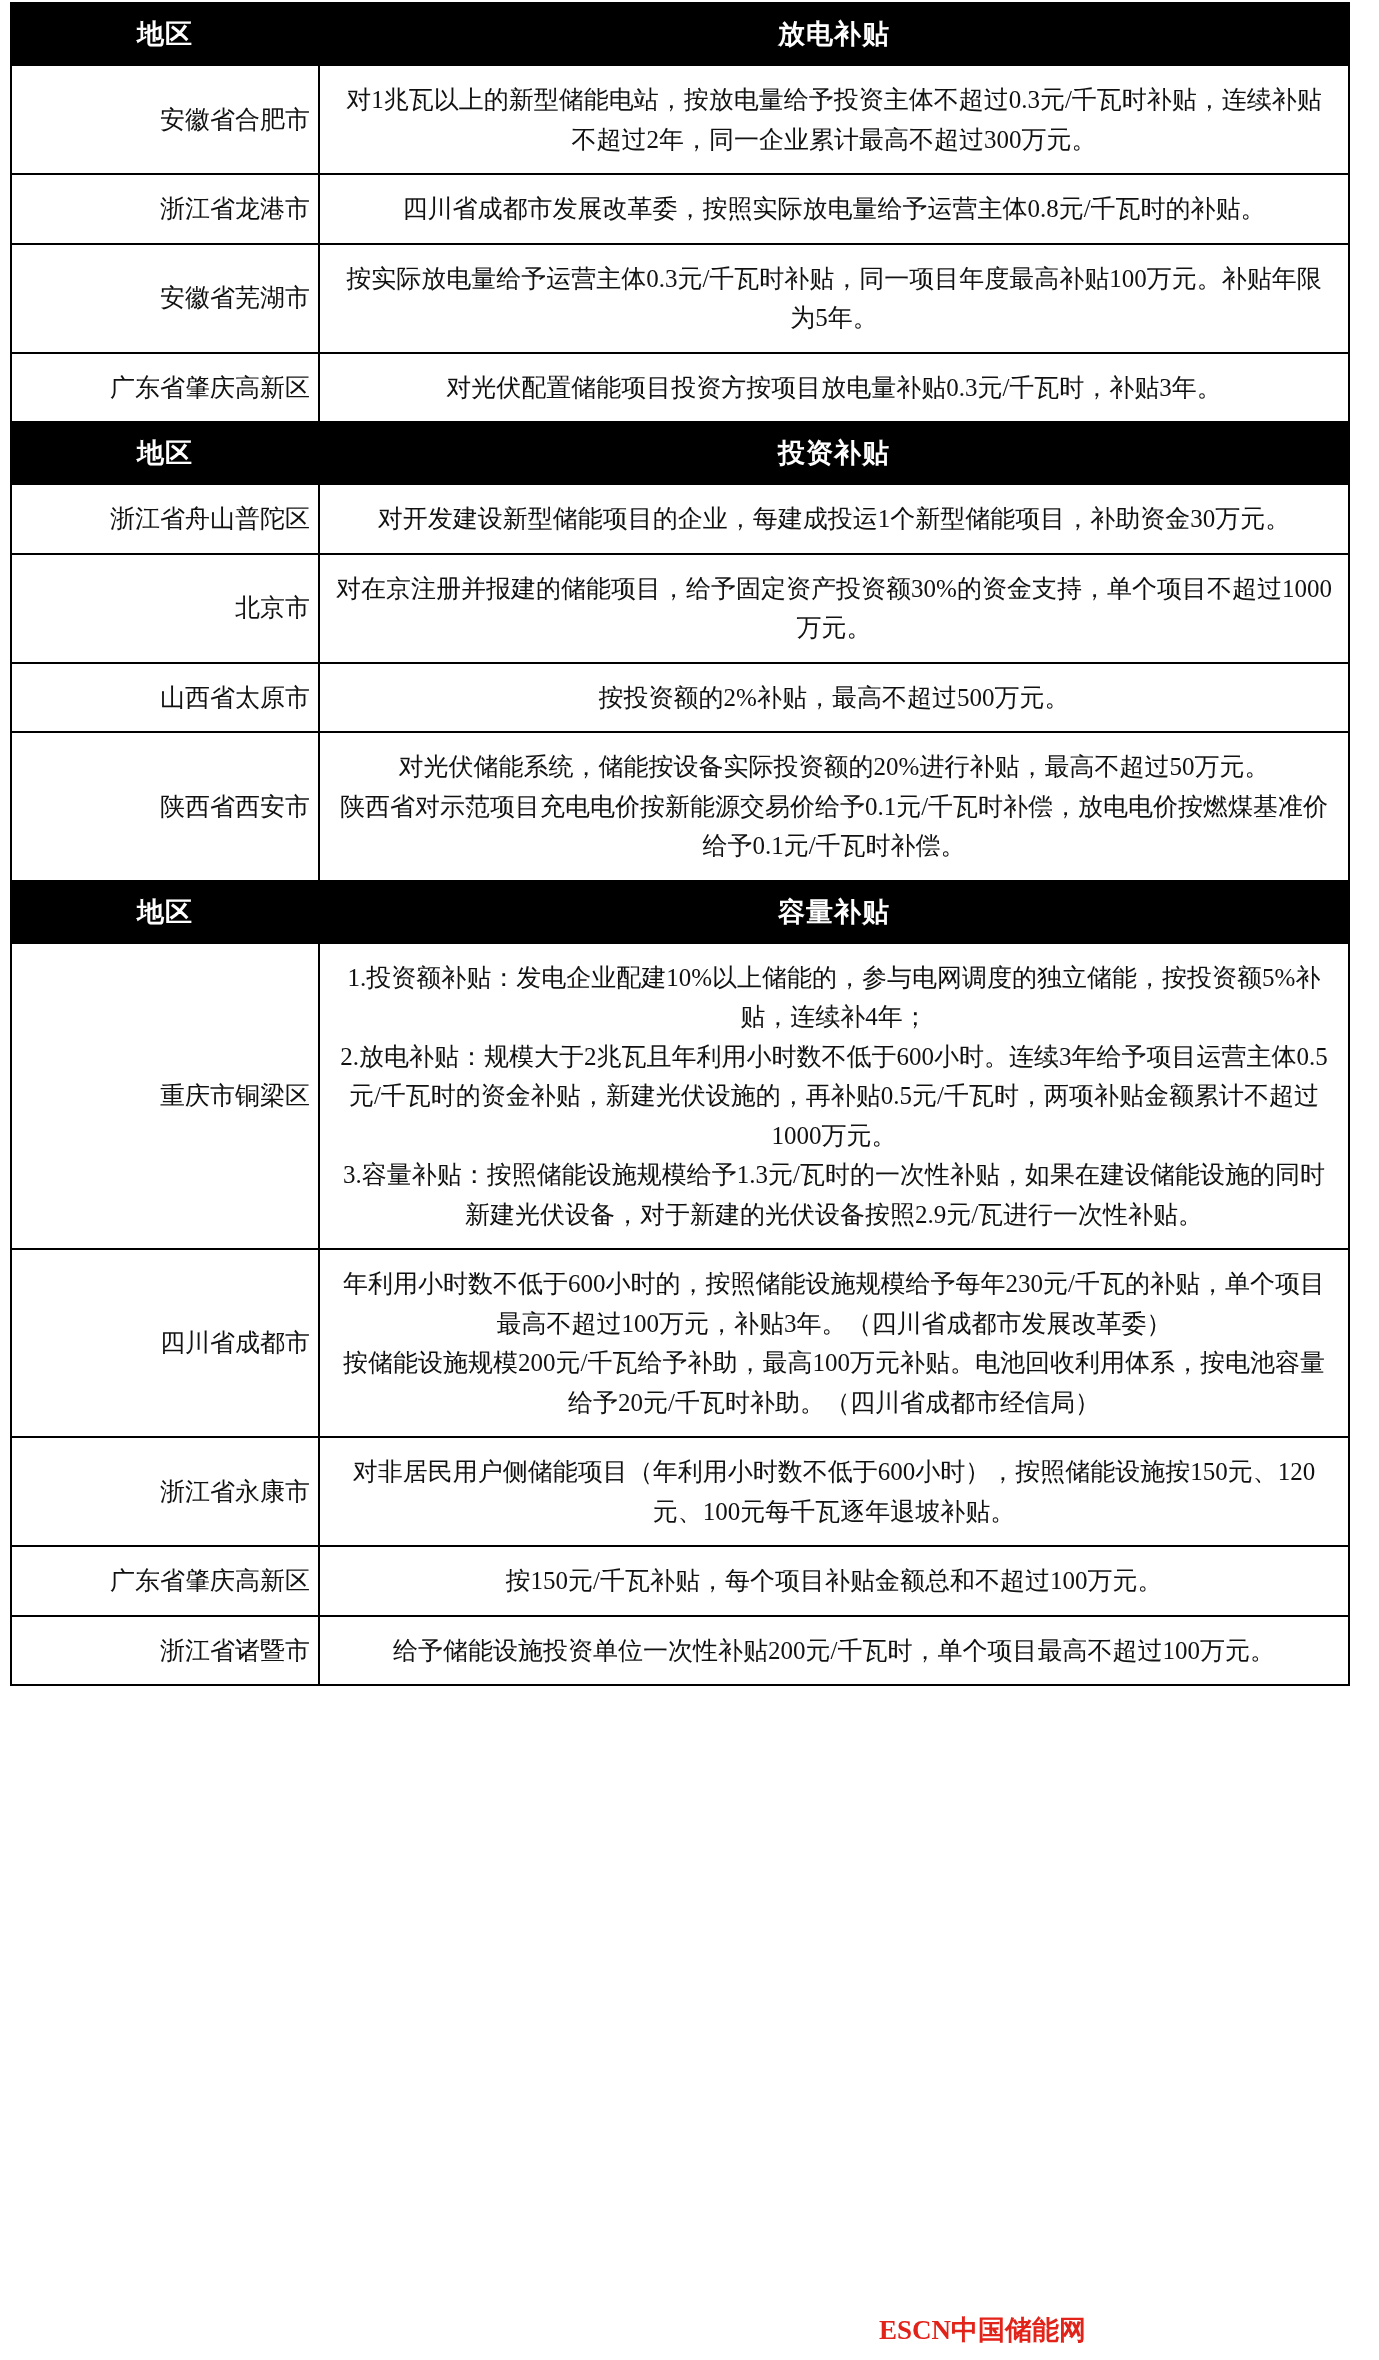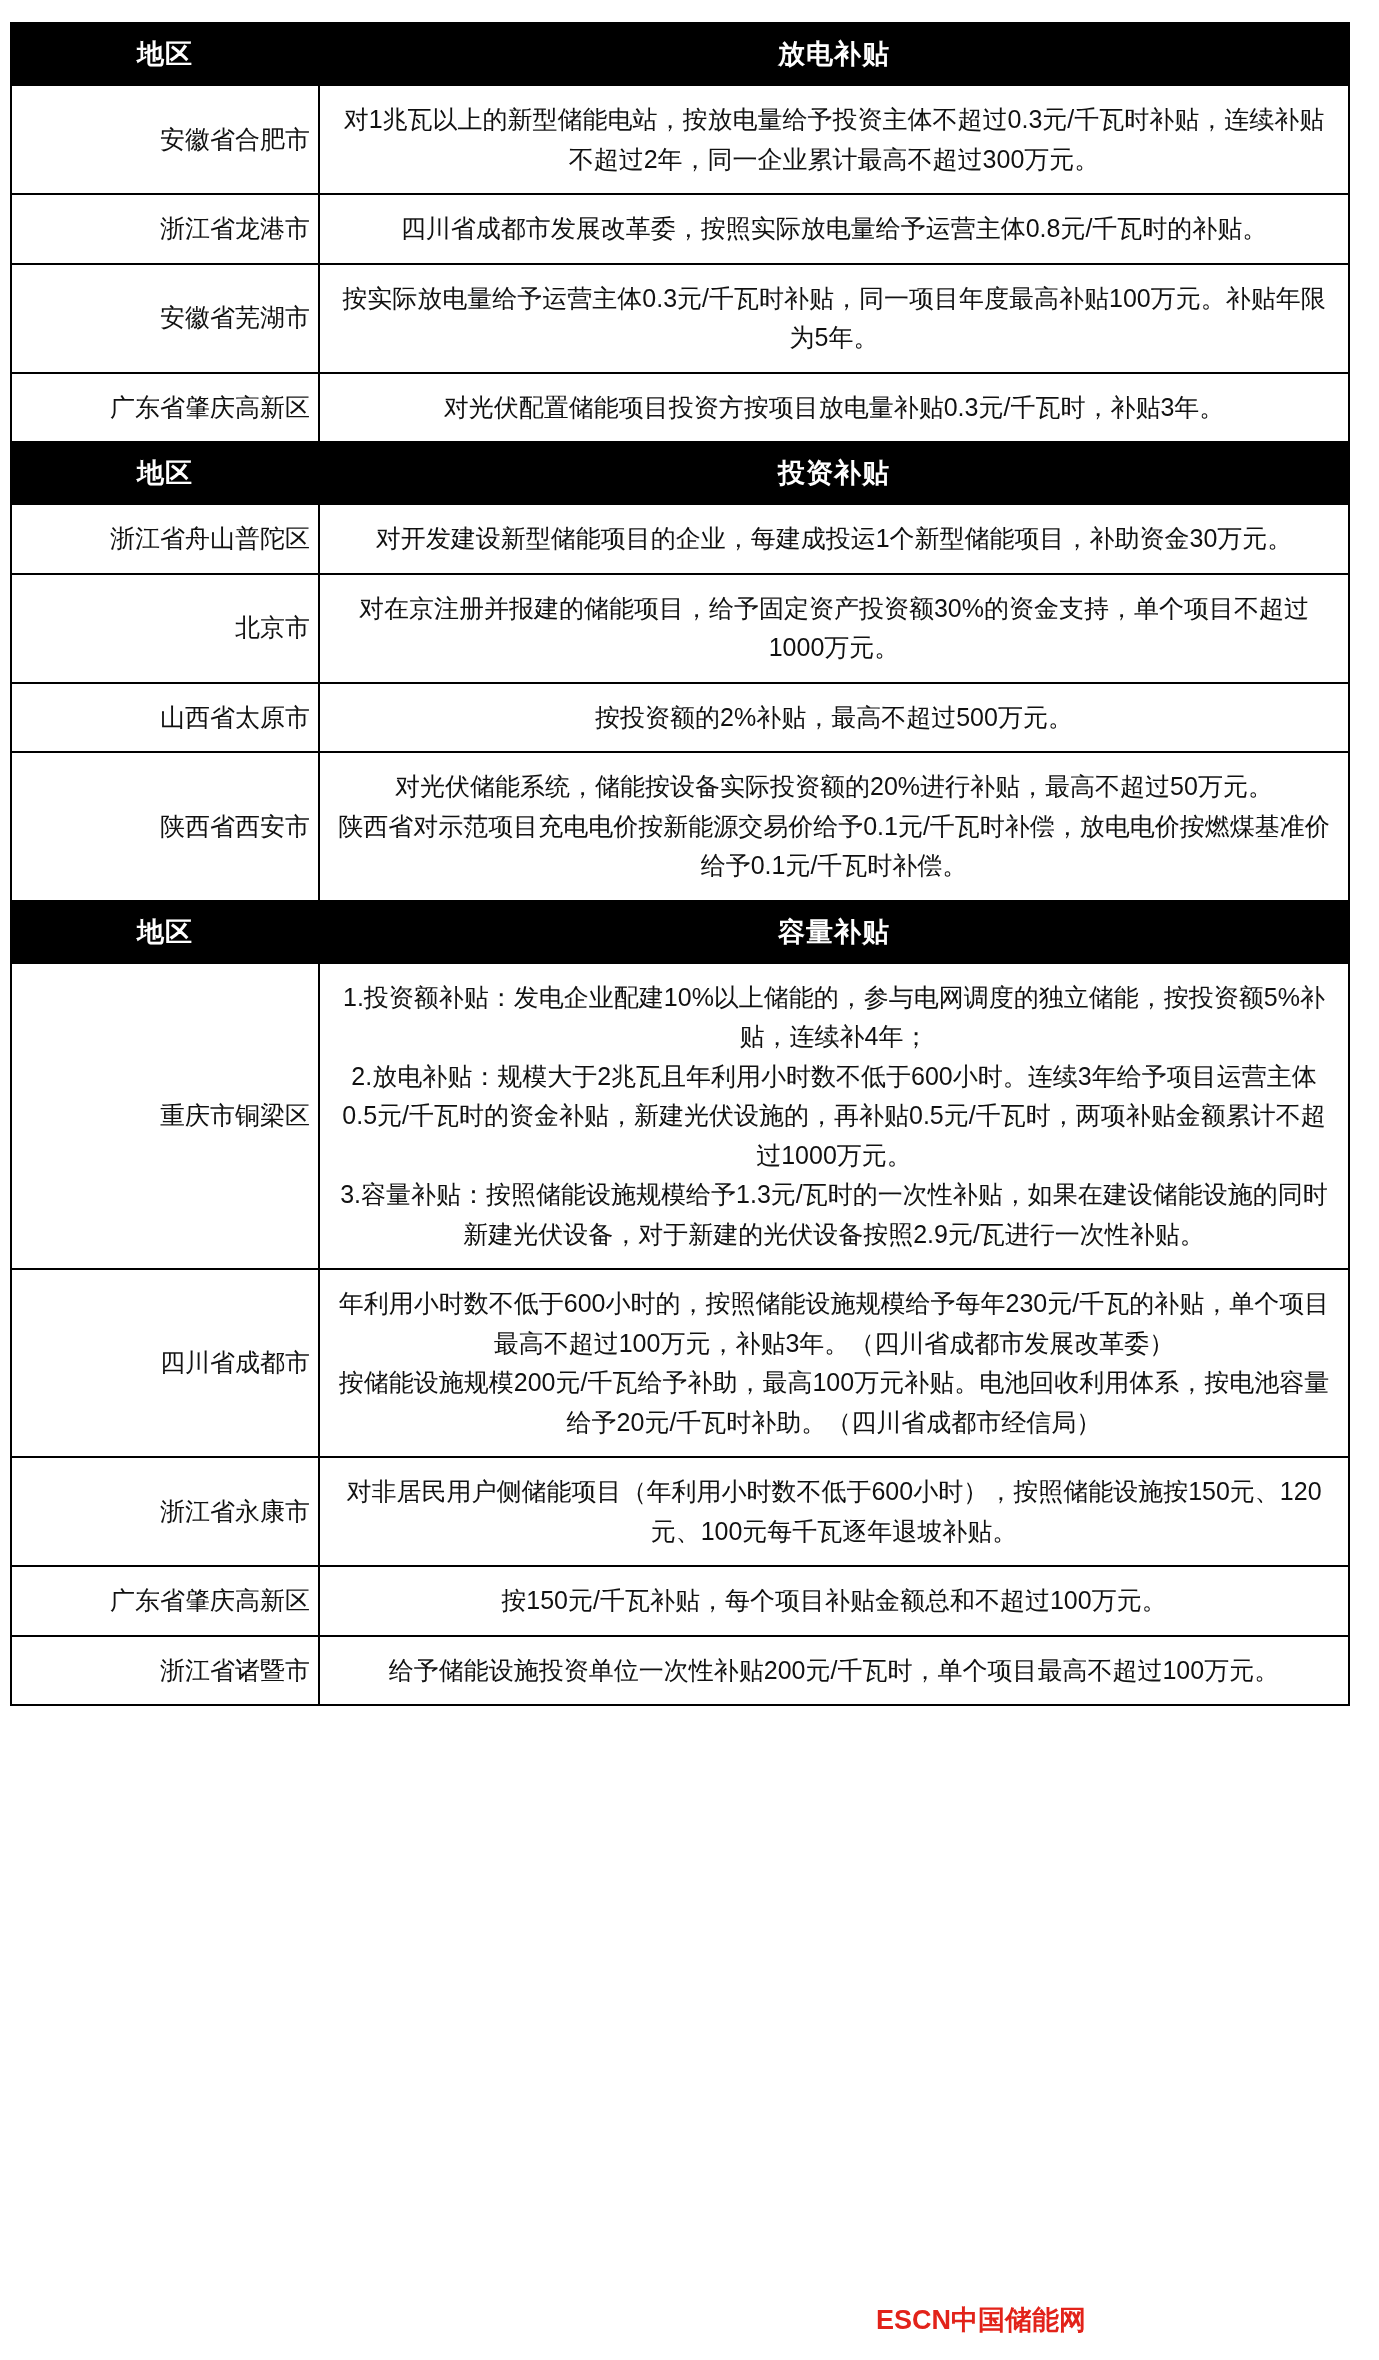--- a/index.html
+++ b/index.html
@@ -9,22 +9,23 @@
   }
   body {
     font-family: "Liberation Sans", sans-serif;
     width: 1379px;
   }
   .page {
     position: relative;
     width: 1106px;
     min-height: 2360px;
     box-sizing: border-box;
-    padding: 22px 10px 10px 10px;
+    padding: 2px 10px 10px 10px;
     background: #ffffff;
+    font-family: Liberation Serif, serif;
   }
   table.subsidy-table {
     width: 1338px;
     border-collapse: collapse;
     table-layout: fixed;
     margin: 0 auto;
   }
   table.subsidy-table col.c-region { width: 308px; }
   table.subsidy-table col.c-content { width: 1030px; }
 
@@ -52,21 +53,21 @@
   td.content-cell {
     text-align: center;
     padding: 14px 16px;
   }
   td.content-cell p {
     margin: 0;
   }
   .watermark {
     position: absolute;
     right: 14px;
-    bottom: 20px;
+    bottom: 10px;
     font-size: 27px;
     font-weight: bold;
     letter-spacing: 0px;
     white-space: nowrap;
   }
   .watermark .wm-en { color: #e2231a; }
   .watermark .wm-cn { color: #e2231a; }
   .wm-box {
     display: inline-block;
     padding: 2px 6px;

